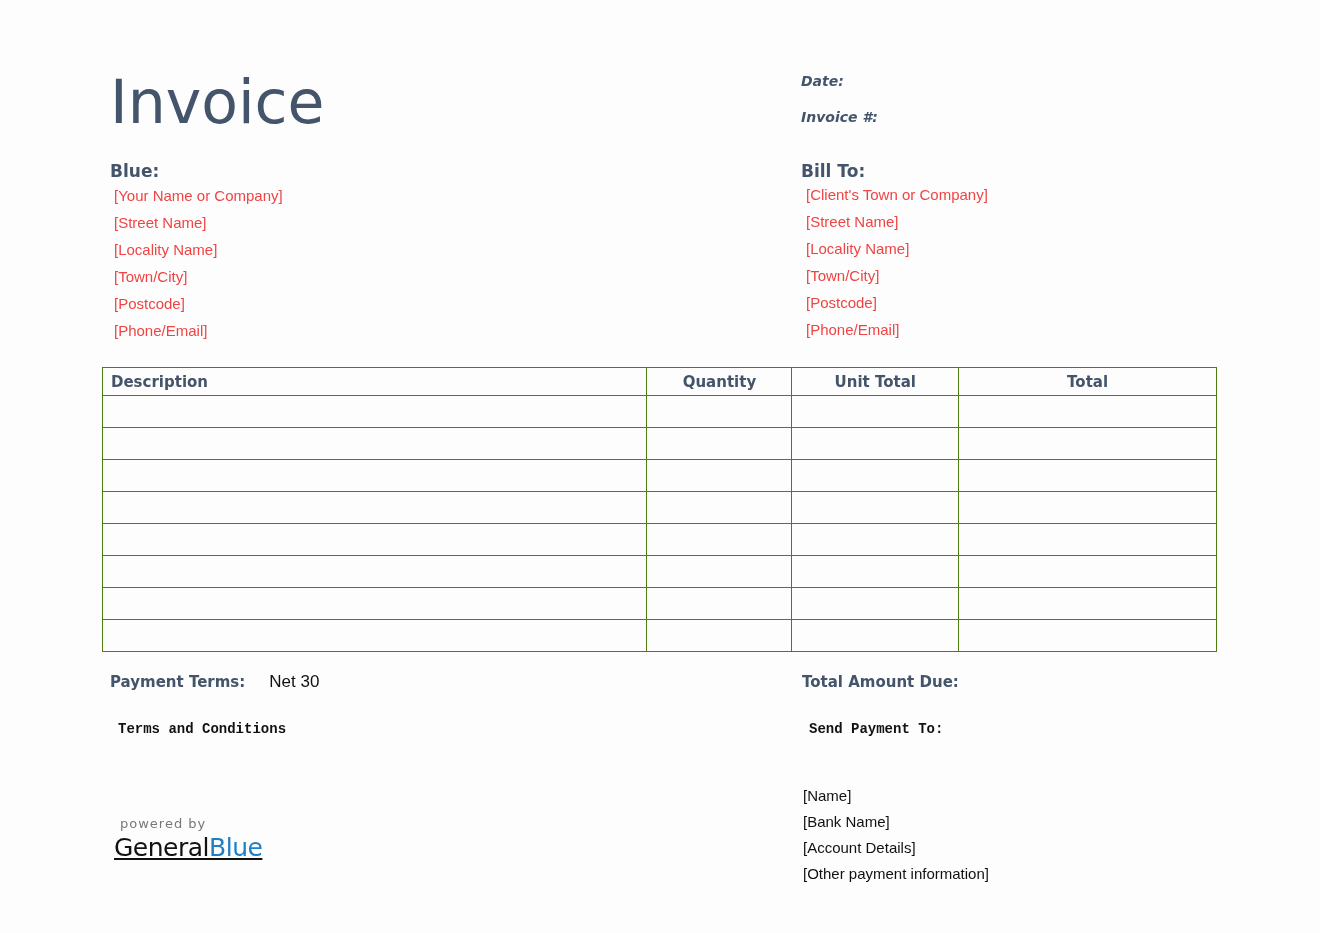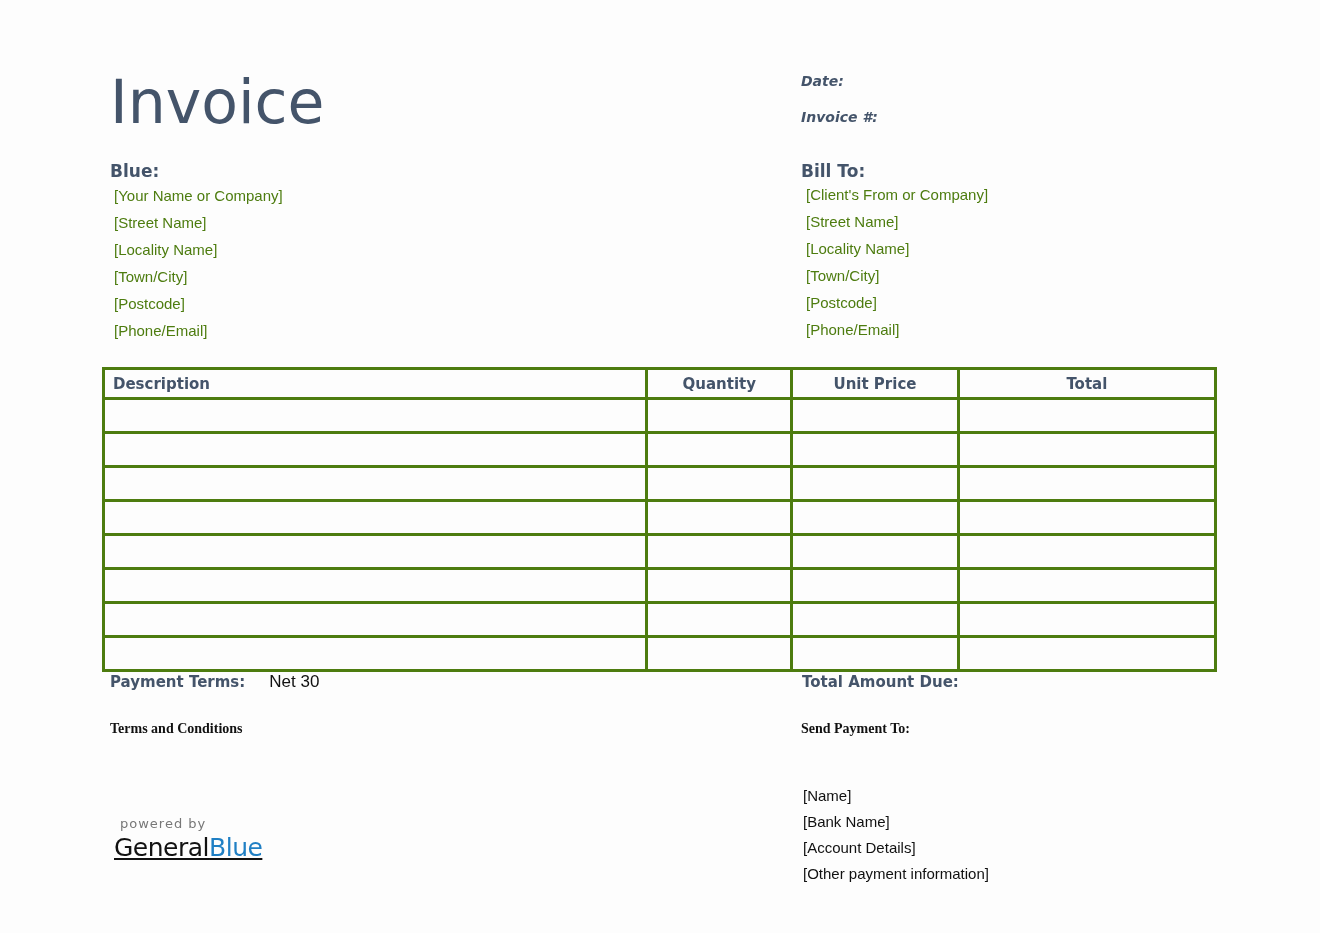--- a/index.html
+++ b/index.html
@@ -10,36 +10,36 @@
     .abs { position: absolute; }
     .title {
       left: 110px; top: 66px; font-family: "DejaVu Sans", sans-serif;
       font-size: 60px; color: #44546a; letter-spacing: 0px; line-height: 72px;
     }
     .label-blue {
       font-family: "DejaVu Sans", sans-serif; font-weight: bold; color: #44546a;
     }
     .meta-label { font-size: 14px; font-style: italic; }
     .section-head { font-size: 17px; }
-    .addr-line { font-size: 15px; color: #4d7c0f; line-height: 27px; }
+    .addr-line { font-size: 15px; color: #ef4444; line-height: 27px; }
     table.items {
       position: absolute; left: 102px; top: 367px; border-collapse: collapse;
       width: 1115px;
     }
     table.items th, table.items td {
-      border: 3px solid #4d7c0f; padding: 0; height: 31px;
+      border: 1px solid #4d7c0f; padding: 0; height: 31px;
     }
     table.items th {
       height: 27px; font-family: "DejaVu Sans", sans-serif; font-weight: bold;
       color: #44546a; font-size: 15px; text-align: center;
     }
     table.items th.desc { text-align: left; padding-left: 8px; }
     .pt-label { font-size: 15px; }
     .pt-value { font-size: 17px; color: #111; }
-    .tc-head { font-family: Liberation Serif, serif; font-weight: bold; font-size: 14px; color: #111; }
+    .tc-head { font-family: Liberation Mono, monospace; font-weight: bold; font-size: 14px; color: #111; margin-left: 8px; }
     .tc-line { font-size: 15px; line-height: 18px; color: #111; }
     .pay-line { font-size: 15px; line-height: 26px; color: #111; }
     .powered { font-family: "DejaVu Sans", sans-serif; font-size: 13px; color: #777; letter-spacing: 1px; }
     .brand { font-family: "DejaVu Sans", sans-serif; font-size: 25px; letter-spacing: -0.5px; }
     .brand .g { color: #111; }
     .brand .b { color: #1f7fc4; }
   </style>
 </head>
 <body>
 
@@ -53,40 +53,40 @@
   <div class="addr-line">[Your Name or Company]</div>
   <div class="addr-line">[Street Name]</div>
   <div class="addr-line">[Locality Name]</div>
   <div class="addr-line">[Town/City]</div>
   <div class="addr-line">[Postcode]</div>
   <div class="addr-line">[Phone/Email]</div>
 </div>
 
 <div class="abs label-blue section-head" style="left:801px; top:161px;">Bill To:</div>
 <div class="abs" style="left:806px; top:181px;">
-  <div class="addr-line">[Client's From or Company]</div>
+  <div class="addr-line">[Client's Town or Company]</div>
   <div class="addr-line">[Street Name]</div>
   <div class="addr-line">[Locality Name]</div>
   <div class="addr-line">[Town/City]</div>
   <div class="addr-line">[Postcode]</div>
   <div class="addr-line">[Phone/Email]</div>
 </div>
 
 <table class="items">
   <colgroup>
     <col style="width:545px">
       <col style="width:145px">
       <col style="width:167px">
       <col style="width:258px">
   </colgroup>
   <thead>
     <tr>
       <th class="desc">Description</th>
       <th>Quantity</th>
-      <th>Unit Price</th>
+      <th>Unit Total</th>
       <th>Total</th>
     </tr>
   </thead>
   <tbody>
     <tr>
       <td></td>
       <td></td>
       <td></td>
       <td></td>
     </tr>

